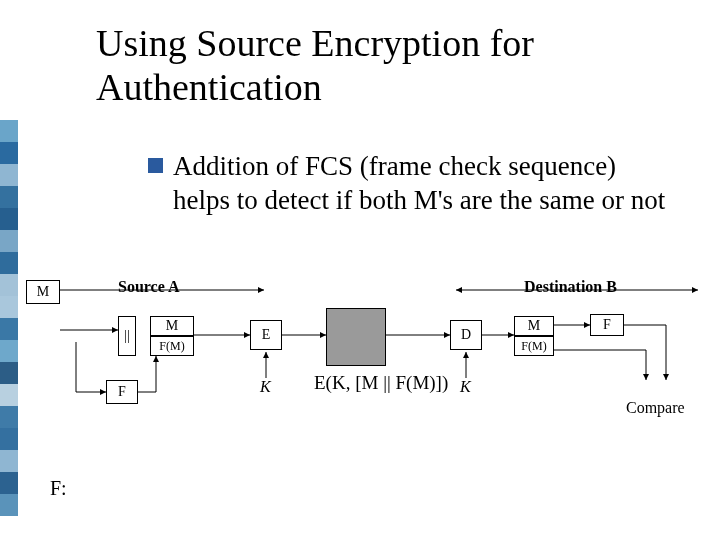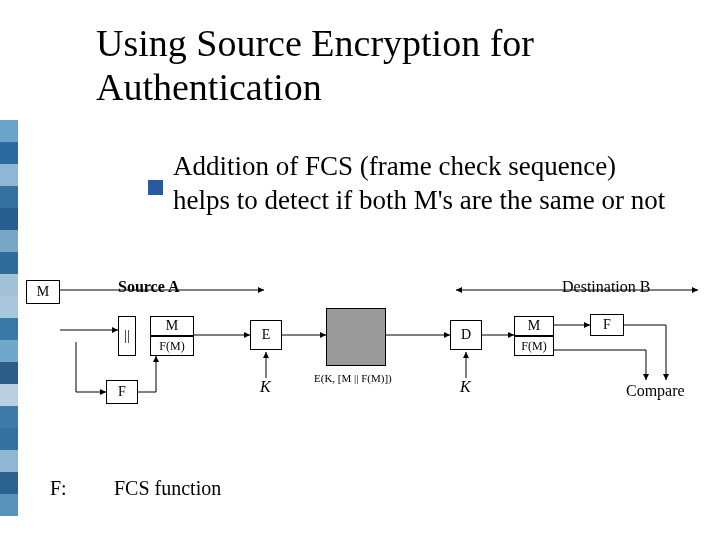--- a/index.html
+++ b/index.html
@@ -34,21 +34,21 @@
     font-size: 38px;
     line-height: 1.15;
     font-weight: normal;
   }
   .bullet-row {
     position: absolute;
     left: 148px;
     top: 150px;
     width: 520px;
     display: flex;
-    align-items: center;
+    align-items: flex-start;
   }
   .bullet-sq {
     width: 15px;
     height: 15px;
     background: #2a5a9e;
     margin-top: 8px;
     margin-right: 10px;
     flex-shrink: 0;
   }
   .bullet-text {
@@ -162,43 +162,42 @@
     <line x1="528" y1="45" x2="564" y2="45" stroke="#000" marker-end="url(#ah)"></line>
 
     <line x1="528" y1="70" x2="620" y2="70" stroke="#000"></line>
     <line x1="620" y1="70" x2="620" y2="100" stroke="#000" marker-end="url(#ah)"></line>
 
     <line x1="598" y1="45" x2="640" y2="45" stroke="#000"></line>
     <line x1="640" y1="45" x2="640" y2="100" stroke="#000" marker-end="url(#ah)"></line>
   </svg>
 
   <div class="dlabel" style="left:92px; top:-2px; font-weight:bold;">Source A</div>
-  <div class="dlabel" style="left:536px; top:-2px; font-weight:normal;">Destination B</div>
+  <div class="dlabel" style="left:498px; top:-2px; font-weight:bold;">Destination B</div>
 
   <div class="box" style="left:0; top:38; width:34px; height:24px;">M</div>
 
   <div class="box" style="left:92px; top:36px; width:18px; height:40px;">||</div>
   <div class="box" style="left:124px; top:36px; width:44px; height:20px;">M</div>
   <div class="box" style="left:124px; top:56px; width:44px; height:20px; font-size:12px;">F(M)</div>
 
   <div class="box" style="left:80px; top:100px; width:32px; height:24px;">F</div>
 
   <div class="box" style="left:224px; top:40px; width:32px; height:30px;">E</div>
   <div class="dlabel" style="left:234px; top:98px; font-style:italic;">K</div>
 
   <div class="graybox" style="left:300px; top:28px; width:60px; height:58px;"></div>
-  <div class="dlabel" style="left:288px; top:92px; font-size:11px;">E(K, [M || F(M)])</div>
+  <div class="dlabel" style="left:288px; top:92px; font-size:19px;">E(K, [M || F(M)])</div>
 
   <div class="box" style="left:424px; top:40px; width:32px; height:30px;">D</div>
   <div class="dlabel" style="left:434px; top:98px; font-style:italic;">K</div>
 
   <div class="box" style="left:488px; top:36px; width:40px; height:20px;">M</div>
   <div class="box" style="left:488px; top:56px; width:40px; height:20px; font-size:12px;">F(M)</div>
 
   <div class="box" style="left:564px; top:34px; width:34px; height:22px;">F</div>
 
-  <div class="dlabel" style="left:600px; top:102px;">Compare</div>
+  <div class="dlabel" style="left:600px; top:119px;">Compare</div>
 </div>
 
 <div class="legend-row">
   <span class="legend-key">F:</span>
-  <span>FCS function</span>
 </div>
 
 </body></html>

